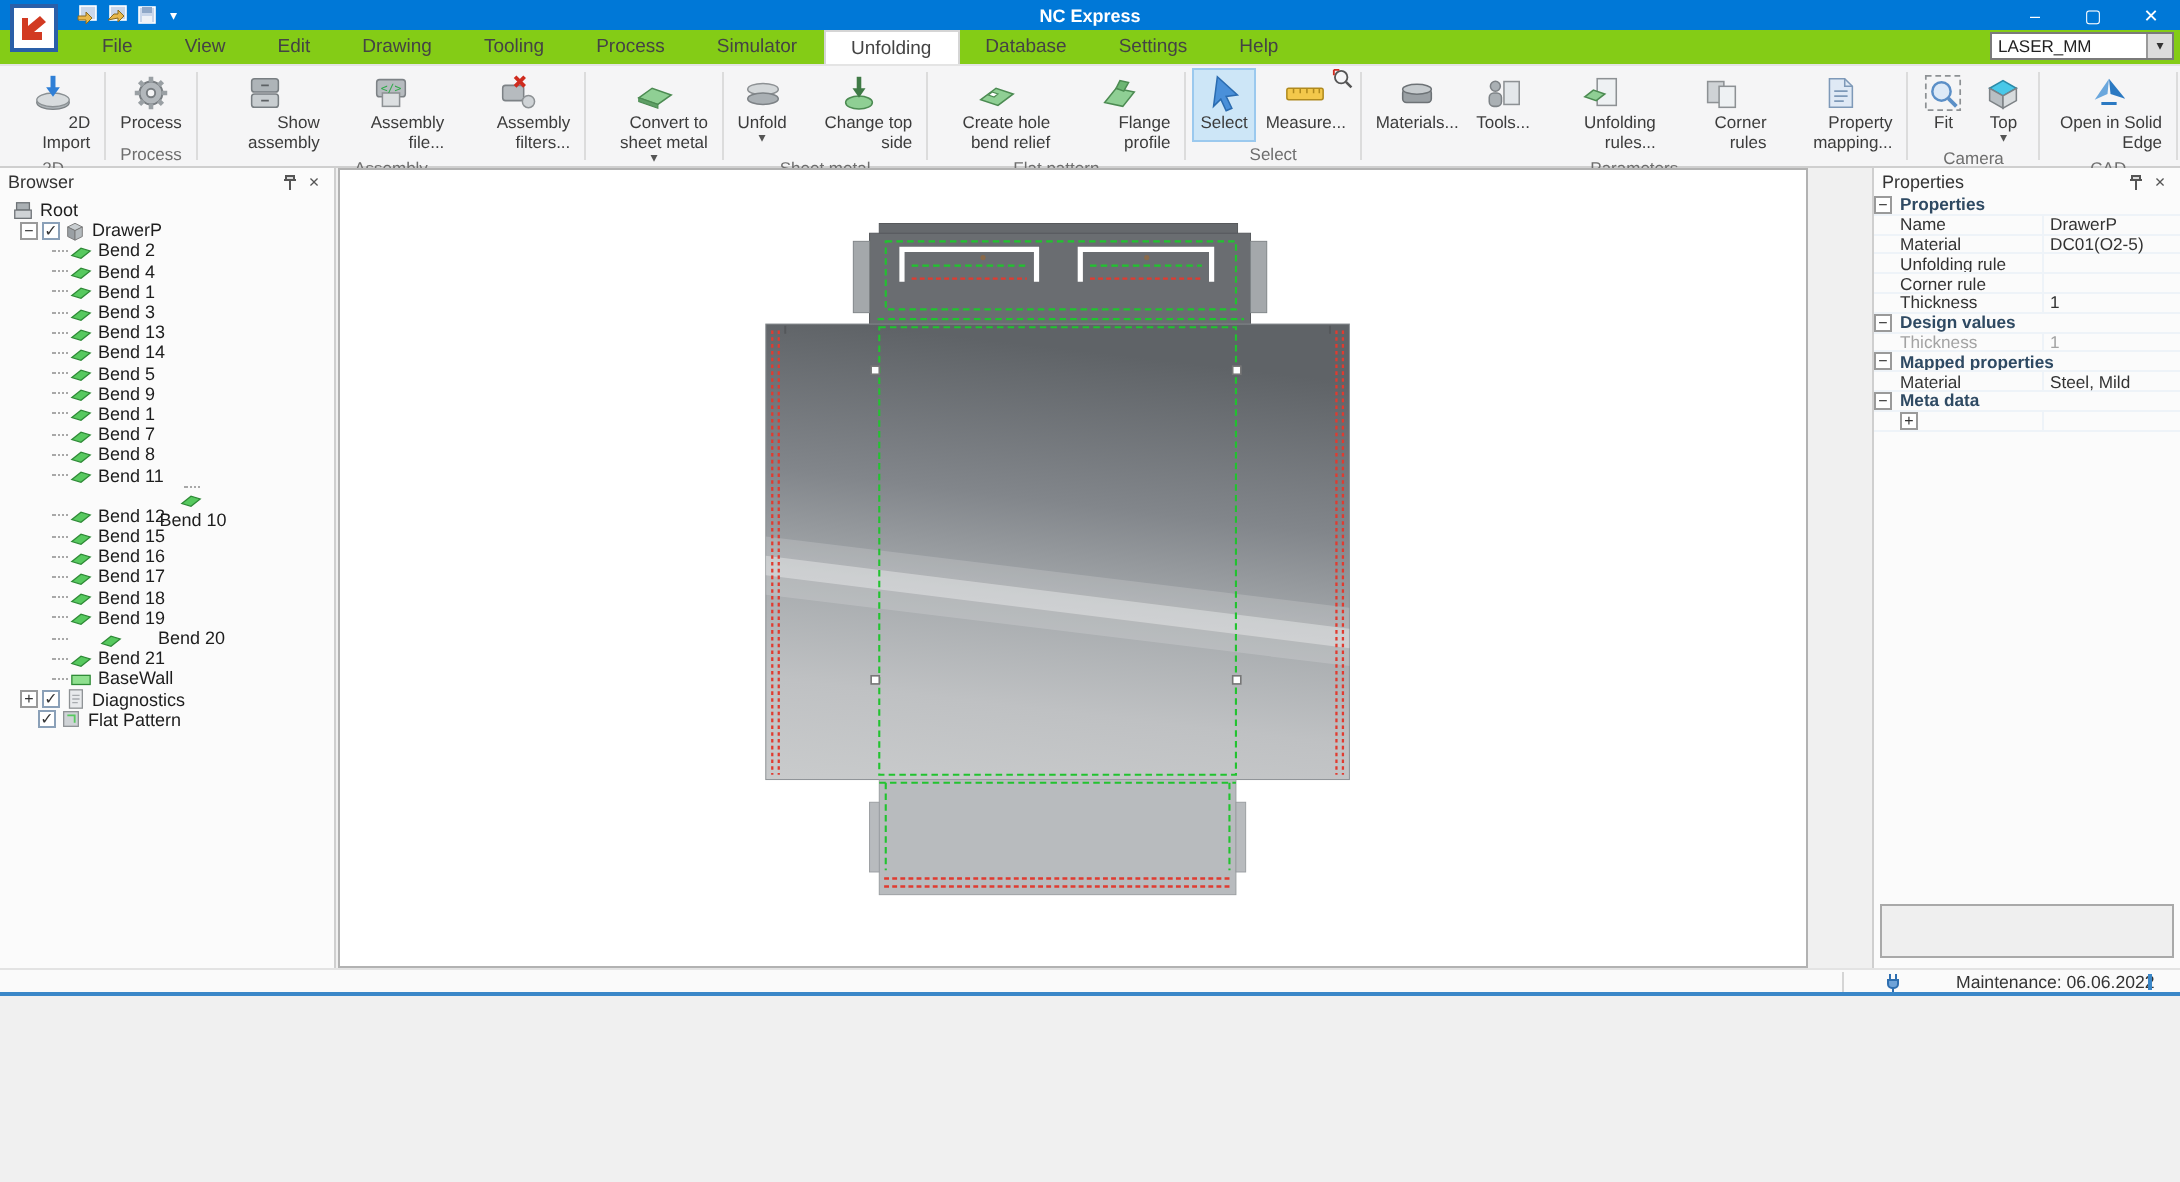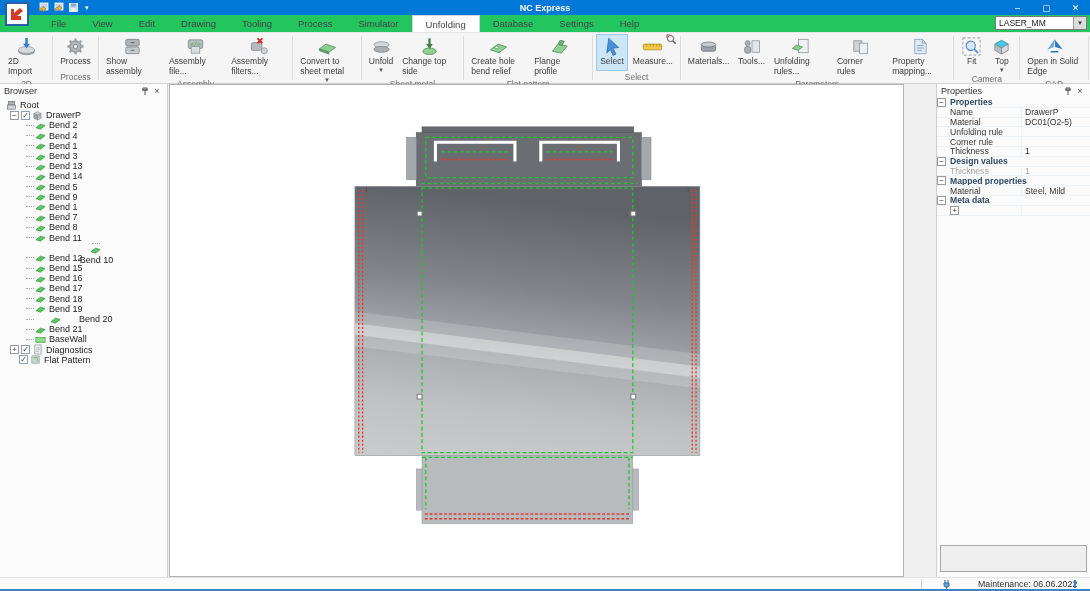--- a/index.html
+++ b/index.html
@@ -14,44 +14,44 @@
   .titlebar{height:15px;background:var(--blue);display:flex;align-items:center;position:relative;color:#fff;}
   .logo{position:absolute;left:5px;top:2px;width:24px;height:24px;background:#fff;border:2px solid #2a5fa8;z-index:10;display:flex;align-items:center;justify-content:center;}
   .qat{display:flex;gap:4px;margin-left:38px;align-items:center;}
   .qat .qbtn{display:flex;align-items:center;justify-content:center;}
   .qat .qcaret{font-size:7px;margin-left:2px;color:#fff;}
   .tb-title{position:absolute;left:0;right:0;text-align:center;font-weight:bold;font-size:9px;pointer-events:none;}
   .win-controls{margin-left:auto;display:flex;z-index:3;}
   .wc{width:29px;height:15px;display:flex;align-items:center;justify-content:center;font-size:9px;color:#fff;}
 
   
-  .menubar{height:18px;background:#22c55e;border-bottom:1px solid #e4e4e4;display:flex;align-items:stretch;position:relative;}
+  .menubar{height:18px;background:#84cc16;border-bottom:1px solid #e4e4e4;display:flex;align-items:stretch;position:relative;}
   .tabs{display:flex;margin-left:38px;}
   .tab{padding:0 13px;display:flex;align-items:center;color:#444;font-size:9.5px;}
   .tab.active{border:1px solid #d5d5d5;border-bottom:none;background:#fff;}
   .machine{position:absolute;right:3px;top:1px;width:92px;height:14px;border:1px solid #7a7a7a;background:#fff;display:flex;align-items:stretch;color:#222;}
   .machine-value{flex:1;display:flex;align-items:center;padding-left:3px;font-size:8.5px;}
   .machine-drop{width:13px;background:#dcdcdc;border-left:1px solid #9a9a9a;display:flex;align-items:center;justify-content:center;font-size:7px;color:#333;}
 
   
   .ribbon{height:51px;background:#f5f5f6;border-bottom:1px solid #cfcfcf;display:flex;align-items:stretch;padding-left:2px;}
   .rgroup{display:flex;flex-direction:column;padding:1px 2px 0;position:relative;}
   .rrow{display:flex;flex:1;align-items:stretch;gap:1px;justify-content:center;}
-  .rbtn{display:flex;flex-direction:column;align-items:center;justify-content:flex-start;padding:1px 3px 0;min-width:28px;max-width:62px;text-align:left;color:#3c3c3c;border:1px solid transparent;}
+  .rbtn{display:flex;flex-direction:column;align-items:center;justify-content:flex-start;padding:1px 3px 0;min-width:28px;max-width:62px;text-align:right;color:#3c3c3c;border:1px solid transparent;}
   .rbtn.active{background:#cde6f7;border:1px solid #9bc9ee;}
   .ricon{height:21px;display:flex;align-items:flex-end;justify-content:center;}
   .ricon svg{width:21px;height:21px;display:block;}
   .rlabel{font-size:8.5px;line-height:1.15;white-space:normal;}
   .rcaret{font-size:7px;line-height:5px;color:#555;}
   .glabel{text-align:center;color:#6e6e6e;font-size:8.5px;height:12px;line-height:12px;}
   .gdiv{width:1px;background:#dcdcdc;margin:3px 1px;}
   .mini-zoom{position:absolute;top:1px;right:2px;}
 
   
-  .main{display:flex;height:493px;background:#f0f0f0;}
+  .main{display:flex;height:400px;background:#f0f0f0;}
   .side-panel{background:#fbfbfb;display:flex;flex-direction:column;position:relative;}
   .browser-panel{width:168px;border-right:1px solid #cfcfcf;}
   .props-panel{width:154px;border-left:1px solid #cfcfcf;margin-left:31px;}
   .panel-header{height:14px;display:flex;align-items:center;padding:0 4px;color:#333;flex:none;}
   .ph-title{flex:1;font-size:9px;}
   .ph-ic{width:12px;display:flex;align-items:center;justify-content:center;color:#555;font-size:9px;}
 
   
   .tree{flex:1;overflow:hidden;padding:2px 0 0 4px;}
   .trow{height:10.2px;display:flex;align-items:center;white-space:nowrap;color:#1d1d1d;}

